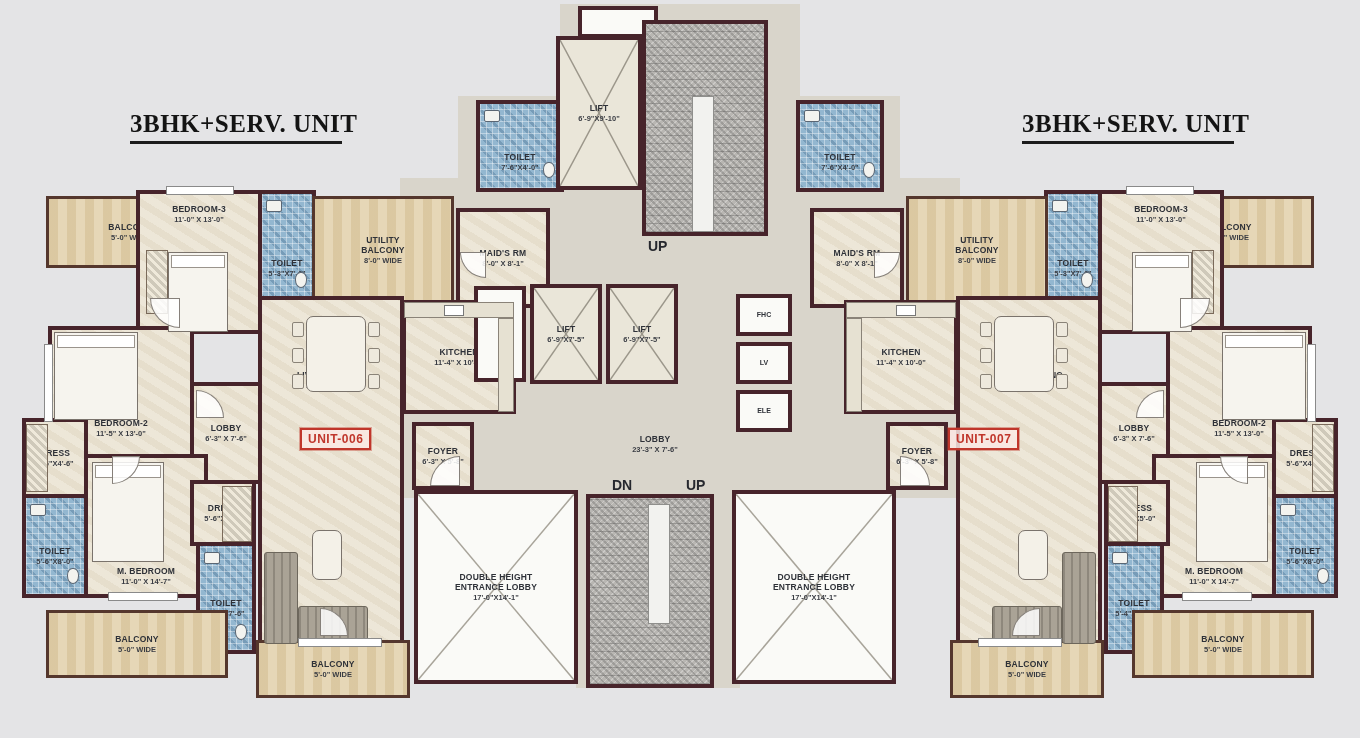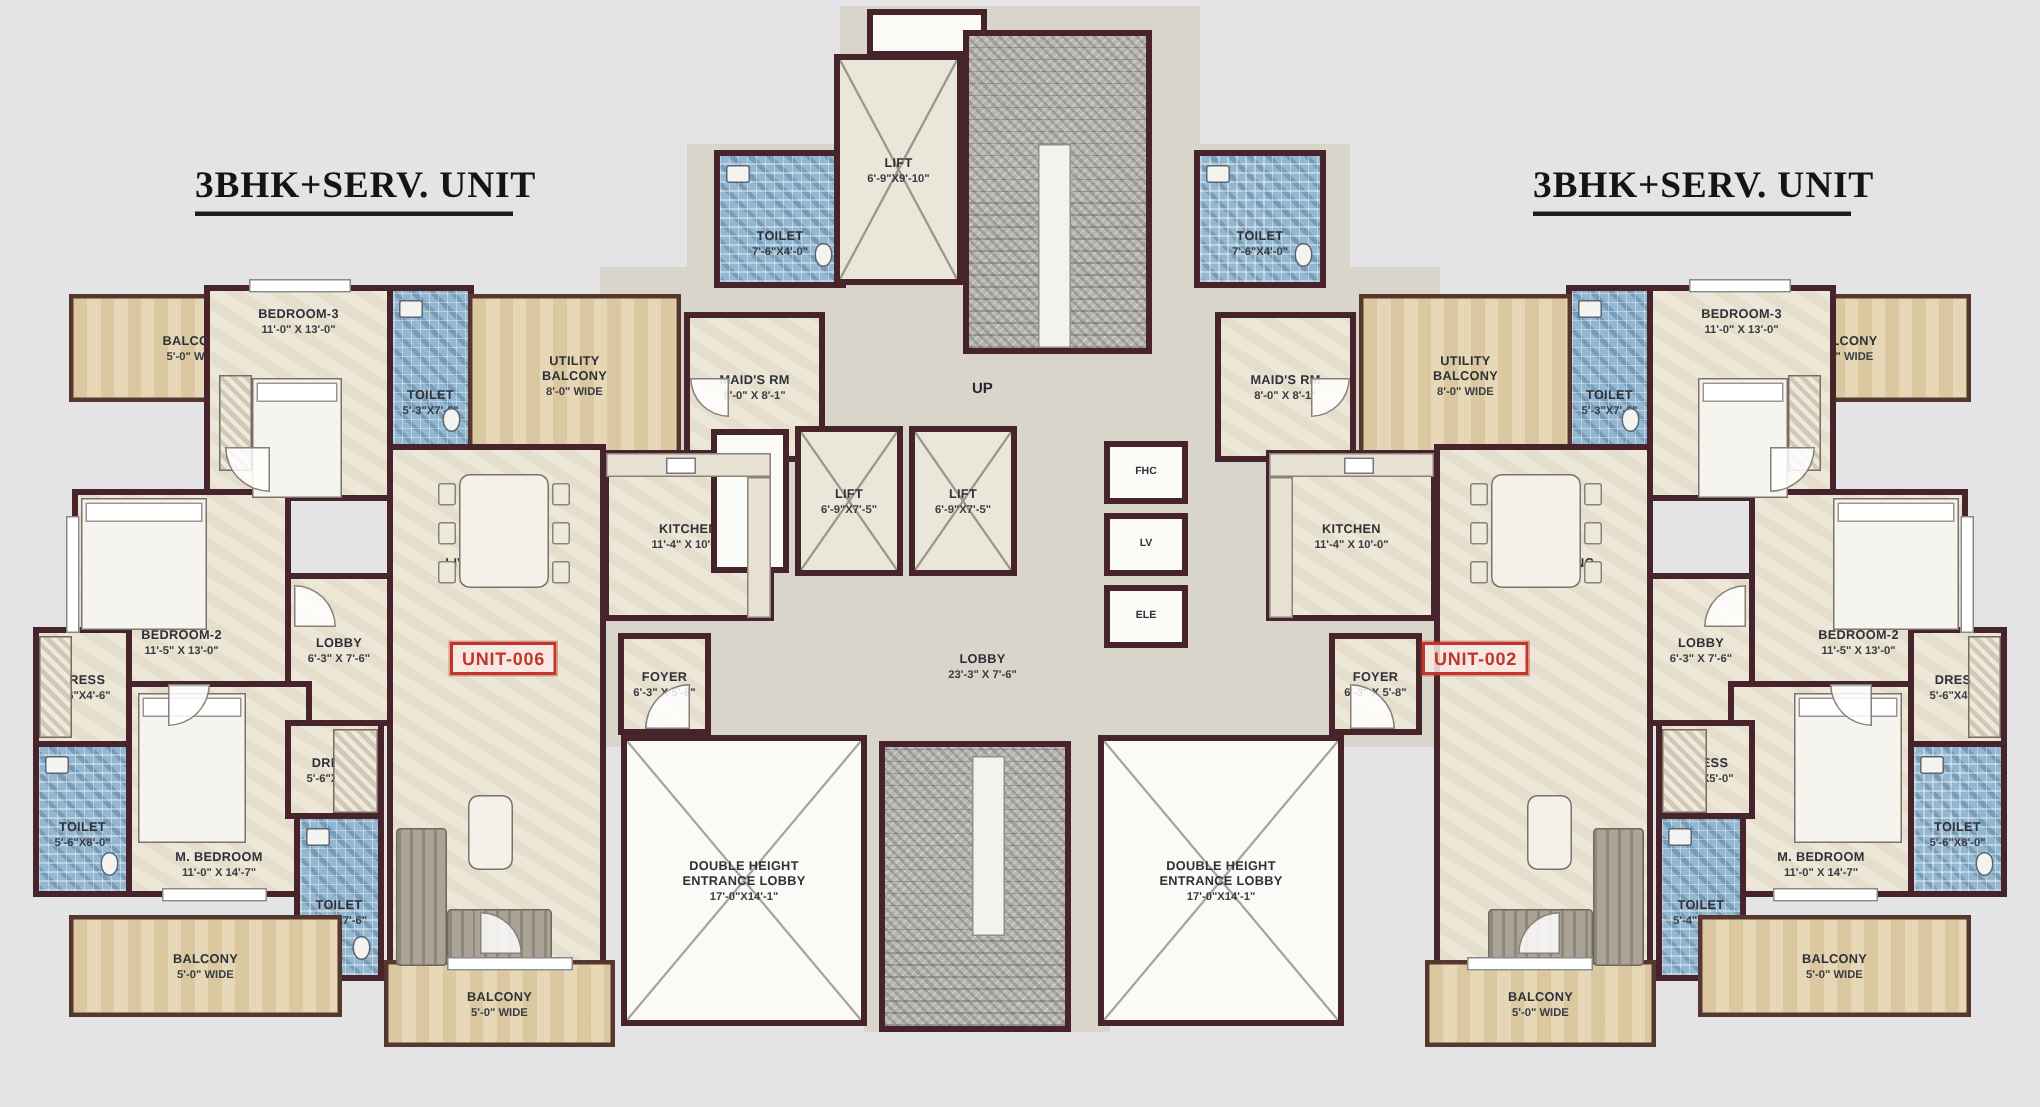--- a/index.html
+++ b/index.html
@@ -27,21 +27,21 @@
                        repeating-linear-gradient(45deg,rgba(60,60,60,.22) 0 2px,transparent 2px 5px),
                        repeating-linear-gradient(-45deg,rgba(255,255,255,.28) 0 1px,transparent 1px 4px);}
   .land{position:absolute;box-sizing:border-box;background:#f2f2ef;border:1px solid #8f8f8c;}
   .xsvg{position:absolute;inset:0;width:100%;height:100%;}
   
   .tag{position:absolute;inset:2px;display:flex;flex-direction:column;align-items:center;
        justify-content:center;text-align:left;pointer-events:none;line-height:1.25;}
   .rname{font-weight:700;font-size:8.5px;color:#2e3138;letter-spacing:.2px;}
   .rdims{font-weight:600;font-size:7.5px;color:#3a3d44;}
   .freelbl{position:absolute;text-align:center;line-height:1.3;}
-  .dirlbl{position:absolute;font-weight:700;font-size:10px;color:#26282e;margin-top:16px;}
+  .dirlbl{position:absolute;font-weight:700;font-size:14px;color:#26282e;}
   .shaftlbl{font-weight:700;font-size:7px;color:#2e3138;}
   .title{position:absolute;font-family:"Liberation Serif",serif;font-weight:700;font-size:25px;
          color:#141414;text-align:center;border-bottom:3px solid #1c1c1c;padding-bottom:3px;
          letter-spacing:.5px;white-space:nowrap;}
   .unit-tag{position:absolute;box-sizing:border-box;border:2px solid #c0362b;background:rgba(250,233,228,.85);
          color:#c0362b;font-weight:700;font-size:12px;padding:2px 6px;letter-spacing:.5px;
          box-shadow:0 0 0 1px rgba(192,54,43,.4);}
   
   .bed{position:absolute;box-sizing:border-box;background:#f6f4ee;border:1px solid #7a736c;}
   .bed i{position:absolute;left:2px;right:2px;top:2px;height:11px;background:#ffffff;border:1px solid #9a948c;}
@@ -445,15 +445,15 @@
   <div class="arc" style="left:1180px;top:298px;width:30px;height:30px;border-radius:0 0 100% 0"></div>
   <div class="arc" style="left:1136px;top:390px;width:28px;height:28px;border-radius:100% 0 0 0"></div>
   <div class="arc" style="left:1220px;top:456px;width:28px;height:28px;border-radius:0 0 0 100%"></div>
   <div class="arc" style="left:900px;top:456px;width:30px;height:30px;border-radius:0 100% 0 0"></div>
   <div class="arc" style="left:874px;top:252px;width:26px;height:26px;border-radius:0 0 100% 0"></div>
   <div class="arc" style="left:1012px;top:608px;width:28px;height:28px;border-radius:100% 0 0 0"></div>
 
   <div class="title" style="left:130px;top:110px;width:212px">3BHK+SERV. UNIT</div>
   <div class="title" style="left:1022px;top:110px;width:212px">3BHK+SERV. UNIT</div>
   <div class="unit-tag" style="left:300px;top:428px">UNIT-006</div>
-  <div class="unit-tag" style="left:948px;top:428px">UNIT-002</div>
+  <div class="unit-tag" style="left:948px;top:428px">UNIT-007</div>
 
 </div>
 
 </body></html>

